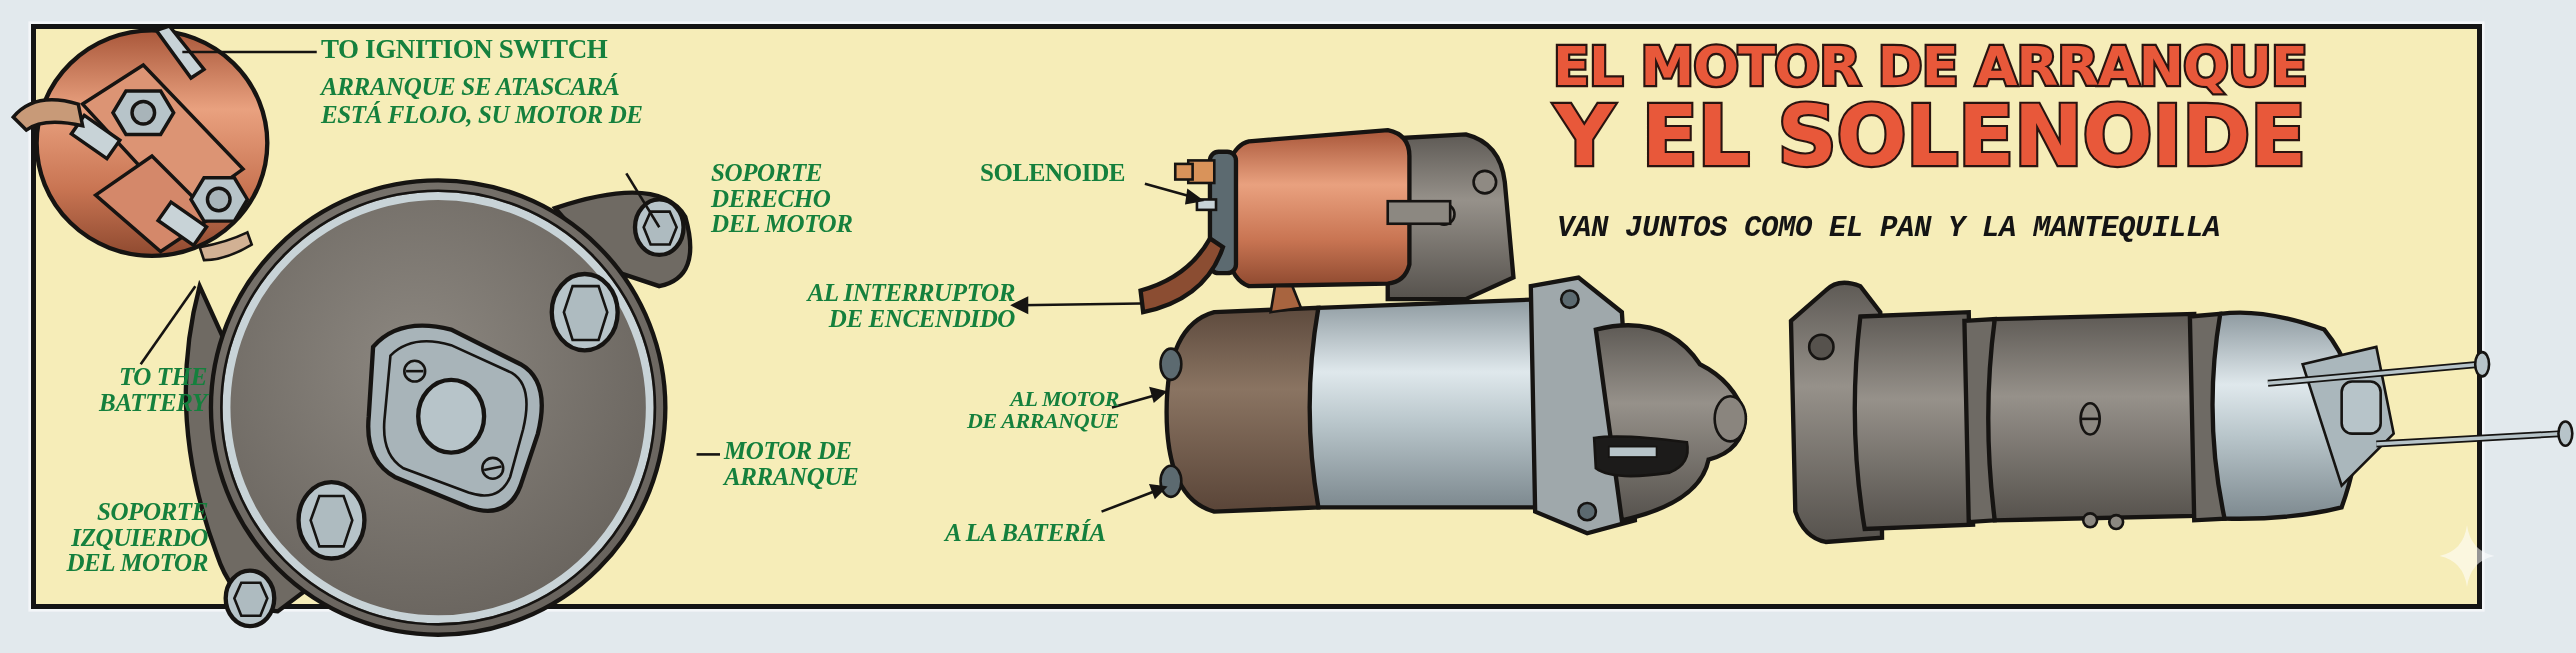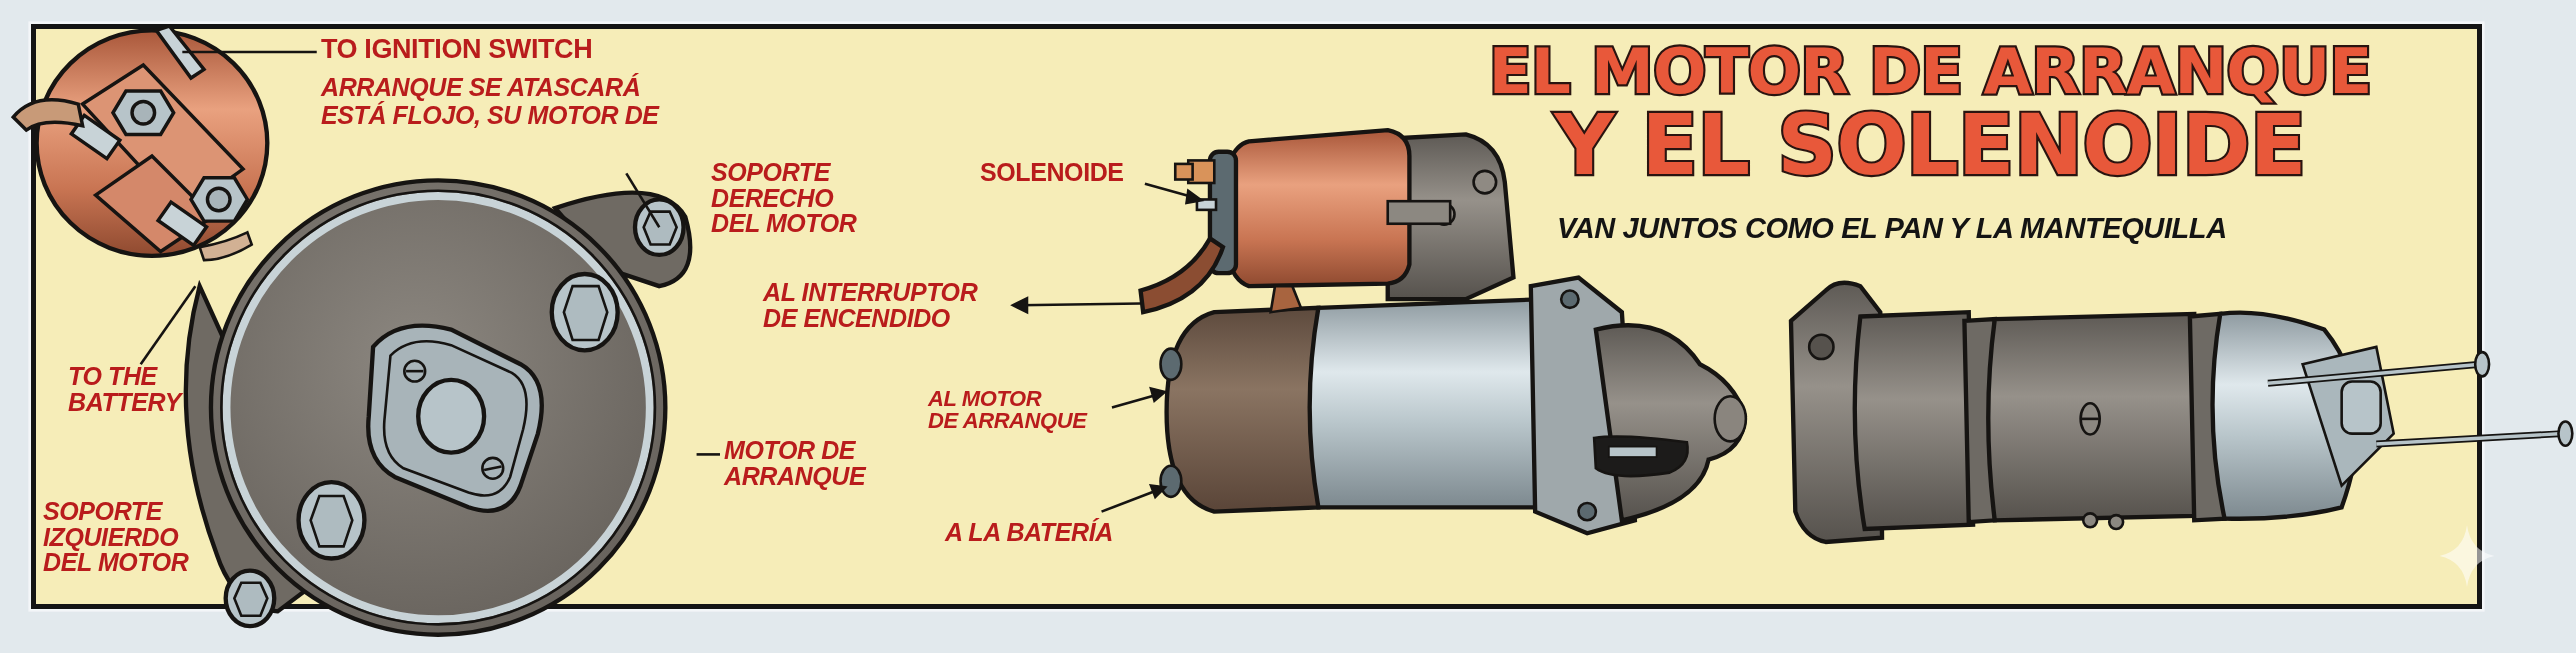--- a/index.html
+++ b/index.html
@@ -1,25 +1,25 @@
 <!DOCTYPE html>
 <html style="font-size:14px"><head>
 <meta charset="utf-8">
 <style>
   html,body{margin:0;padding:0;}
   body{width:2576px;height:653px;background:#e2e9ed;position:relative;overflow:hidden;font-family:"DejaVu Sans","Liberation Sans",sans-serif;}
   .panel{position:absolute;left:31px;top:24px;width:2451px;height:585px;box-sizing:border-box;background:#f6edb8;border:5.2px solid #141414;box-shadow:0 0 0 2.6px #f3f6f8;}
   .art{position:absolute;left:0;top:0;width:2576px;height:653px;}
-  .lbl{position:absolute;font-family:Liberation Sans, sans-serif;font-weight:bold;font-style:italic;color:#b91c1c;text-transform:uppercase;line-height:1.02;letter-spacing:-0.4px;white-space:nowrap;}
+  .lbl{position:absolute;font-family:Liberation Serif, serif;font-weight:bold;font-style:italic;color:#15803d;text-transform:uppercase;line-height:1.02;letter-spacing:-0.4px;white-space:nowrap;}
   .lbl span{display:block;}
-  .c{text-align:left;}
+  .c{text-align:right;}
   .title{position:absolute;left:1414px;top:40px;width:1032px;text-align:center;font-family:"DejaVu Sans","Liberation Sans",sans-serif;font-weight:bold;color:#e8583a;-webkit-text-stroke:4.3px #2a1410;paint-order:stroke fill;letter-spacing:-0.9px;line-height:1;}
-  .title .l1{font-size:63px;display:block;}
+  .title .l1{font-size:54px;display:block;}
   .title .l2{font-size:83px;display:block;margin-top:1px;}
-  .subtitle{position:absolute;left:1557px;top:212px;font-family:Liberation Sans, sans-serif;font-weight:bold;font-style:italic;font-size:29px;color:#141414;letter-spacing:-0.4px;white-space:nowrap;}
+  .subtitle{position:absolute;left:1557px;top:212px;font-family:Liberation Mono, monospace;font-weight:bold;font-style:italic;font-size:29px;color:#141414;letter-spacing:-0.4px;white-space:nowrap;}
   .nota-strong{font-weight:bold;font-size:29.5px;}
   .sparkle{position:absolute;left:2439px;top:525px;width:56px;height:62px;}
 </style>
 </head>
 <body>
 
 <div class="panel"></div>
 
 <svg class="art" viewBox="0 0 2970 753" xmlns="http://www.w3.org/2000/svg">
   <defs>

